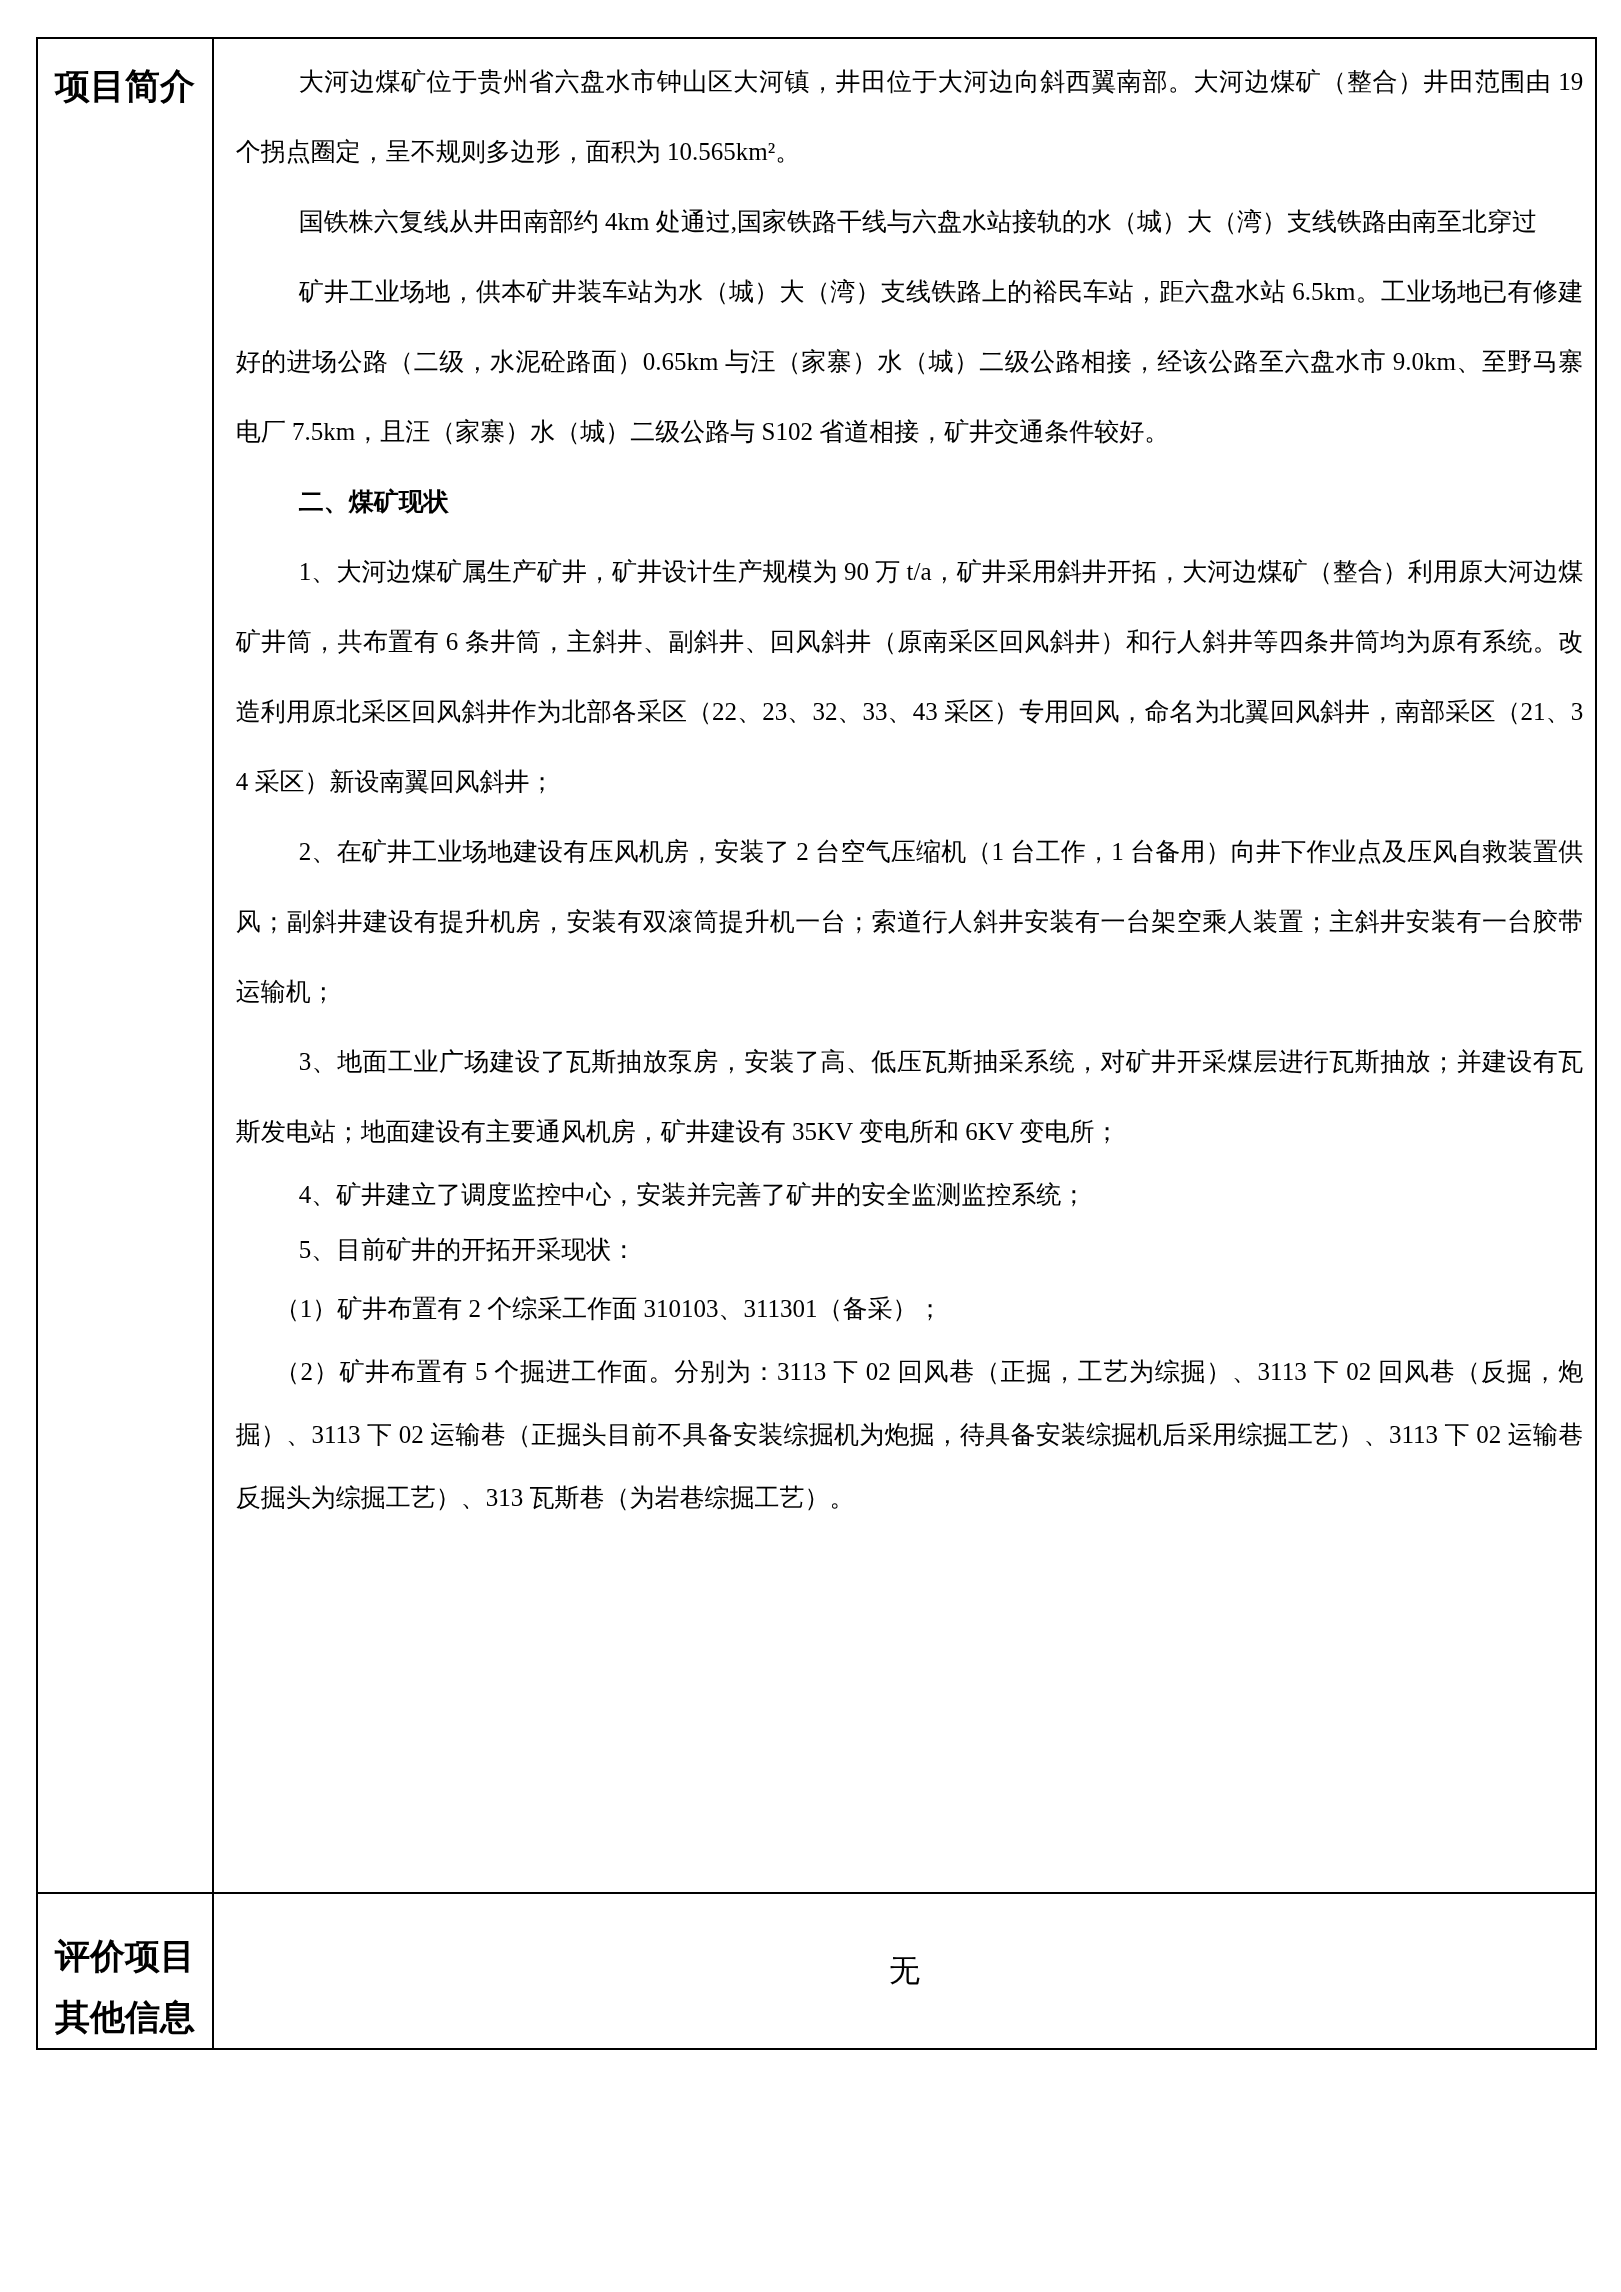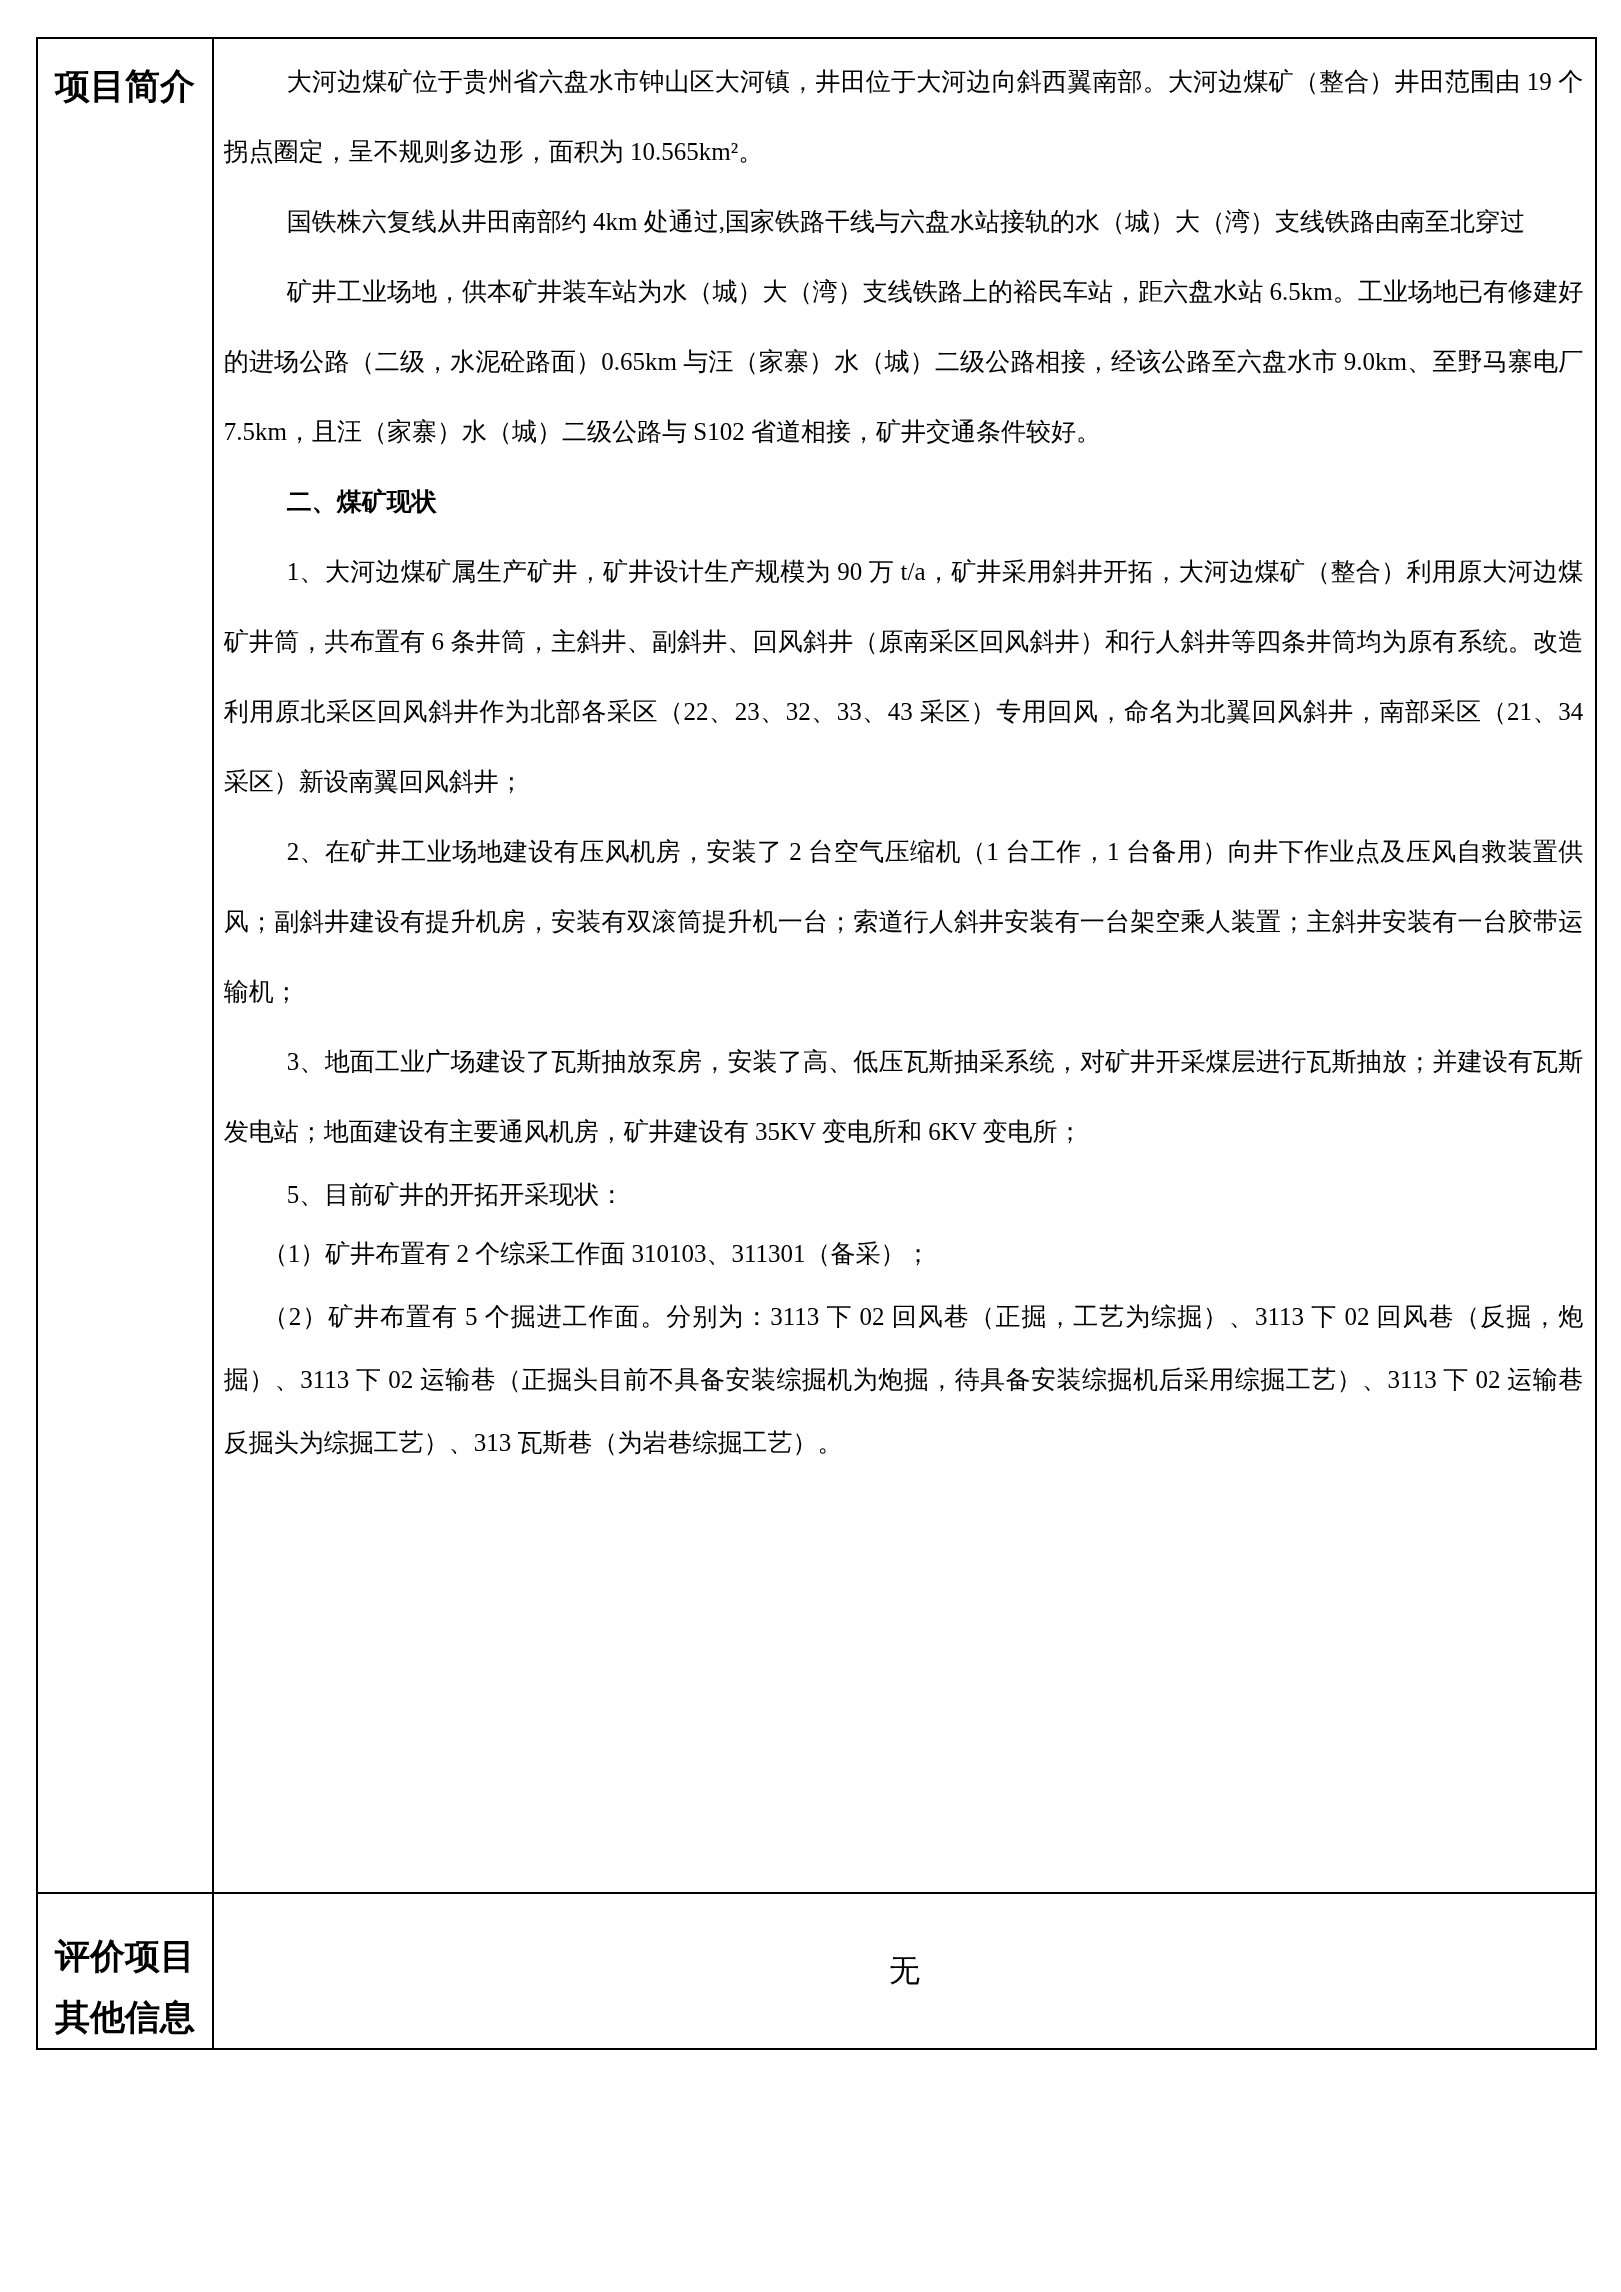--- a/index.html
+++ b/index.html
@@ -17,20 +17,21 @@
     top: 37px;
     width: 1561px;
     border: 2.9px solid #000;
     box-sizing: border-box;
     background: #ffffff;
   }
   .row { display: flex; }
   .row1 {
     height: 1853px;
     border-bottom: 2.9px solid #000;
+    gap: 12px;
   }
   .row2 { height: 154px; }
   .cell { box-sizing: border-box; }
   .head {
     width: 176px;
     flex: none;
     border-right: 2.9px solid #000;
     text-align: center;
     font-weight: bold;
     font-size: 35px;
@@ -79,20 +80,21 @@
         <span>项目简介</span>
       </div>
       <div class="cell body">
         <p class="para">大河边煤矿位于贵州省六盘水市钟山区大河镇，井田位于大河边向斜西翼南部。大河边煤矿（整合）井田范围由 19 个拐点圈定，呈不规则多边形，面积为 10.565km²。</p>
         <p class="para">国铁株六复线从井田南部约 4km 处通过,国家铁路干线与六盘水站接轨的水（城）大（湾）支线铁路由南至北穿过</p>
         <p class="para">矿井工业场地，供本矿井装车站为水（城）大（湾）支线铁路上的裕民车站，距六盘水站 6.5km。工业场地已有修建好的进场公路（二级，水泥砼路面）0.65km 与汪（家寨）水（城）二级公路相接，经该公路至六盘水市 9.0km、至野马寨电厂 7.5km，且汪（家寨）水（城）二级公路与 S102 省道相接，矿井交通条件较好。</p>
         <p class="para heading">二、煤矿现状</p>
         <p class="para">1、大河边煤矿属生产矿井，矿井设计生产规模为 90 万 t/a，矿井采用斜井开拓，大河边煤矿（整合）利用原大河边煤矿井筒，共布置有 6 条井筒，主斜井、副斜井、回风斜井（原南采区回风斜井）和行人斜井等四条井筒均为原有系统。改造利用原北采区回风斜井作为北部各采区（22、23、32、33、43 采区）专用回风，命名为北翼回风斜井，南部采区（21、34 采区）新设南翼回风斜井；</p>
         <p class="para">2、在矿井工业场地建设有压风机房，安装了 2 台空气压缩机（1 台工作，1 台备用）向井下作业点及压风自救装置供风；副斜井建设有提升机房，安装有双滚筒提升机一台；索道行人斜井安装有一台架空乘人装置；主斜井安装有一台胶带运输机；</p>
         <p class="para">3、地面工业广场建设了瓦斯抽放泵房，安装了高、低压瓦斯抽采系统，对矿井开采煤层进行瓦斯抽放；并建设有瓦斯发电站；地面建设有主要通风机房，矿井建设有 35KV 变电所和 6KV 变电所；</p>
+        <p class="para tight">4、矿井建立了调度监控中心，安装并完善了矿井的安全监测监控系统；</p>
         <p class="para tight">5、目前矿井的开拓开采现状：</p>
         <p class="para item">（1）矿井布置有 2 个综采工作面 310103、311301（备采）；</p>
         <p class="para item">（2）矿井布置有 5 个掘进工作面。分别为：3113 下 02 回风巷（正掘，工艺为综掘）、3113 下 02 回风巷（反掘，炮掘）、3113 下 02 运输巷（正掘头目前不具备安装综掘机为炮掘，待具备安装综掘机后采用综掘工艺）、3113 下 02 运输巷反掘头为综掘工艺）、313 瓦斯巷（为岩巷综掘工艺）。</p>
       </div>
     </div>
 
     <div class="row row2">
       <div class="cell head head2">
         <span>评价项目</span>
         <span>其他信息</span>

